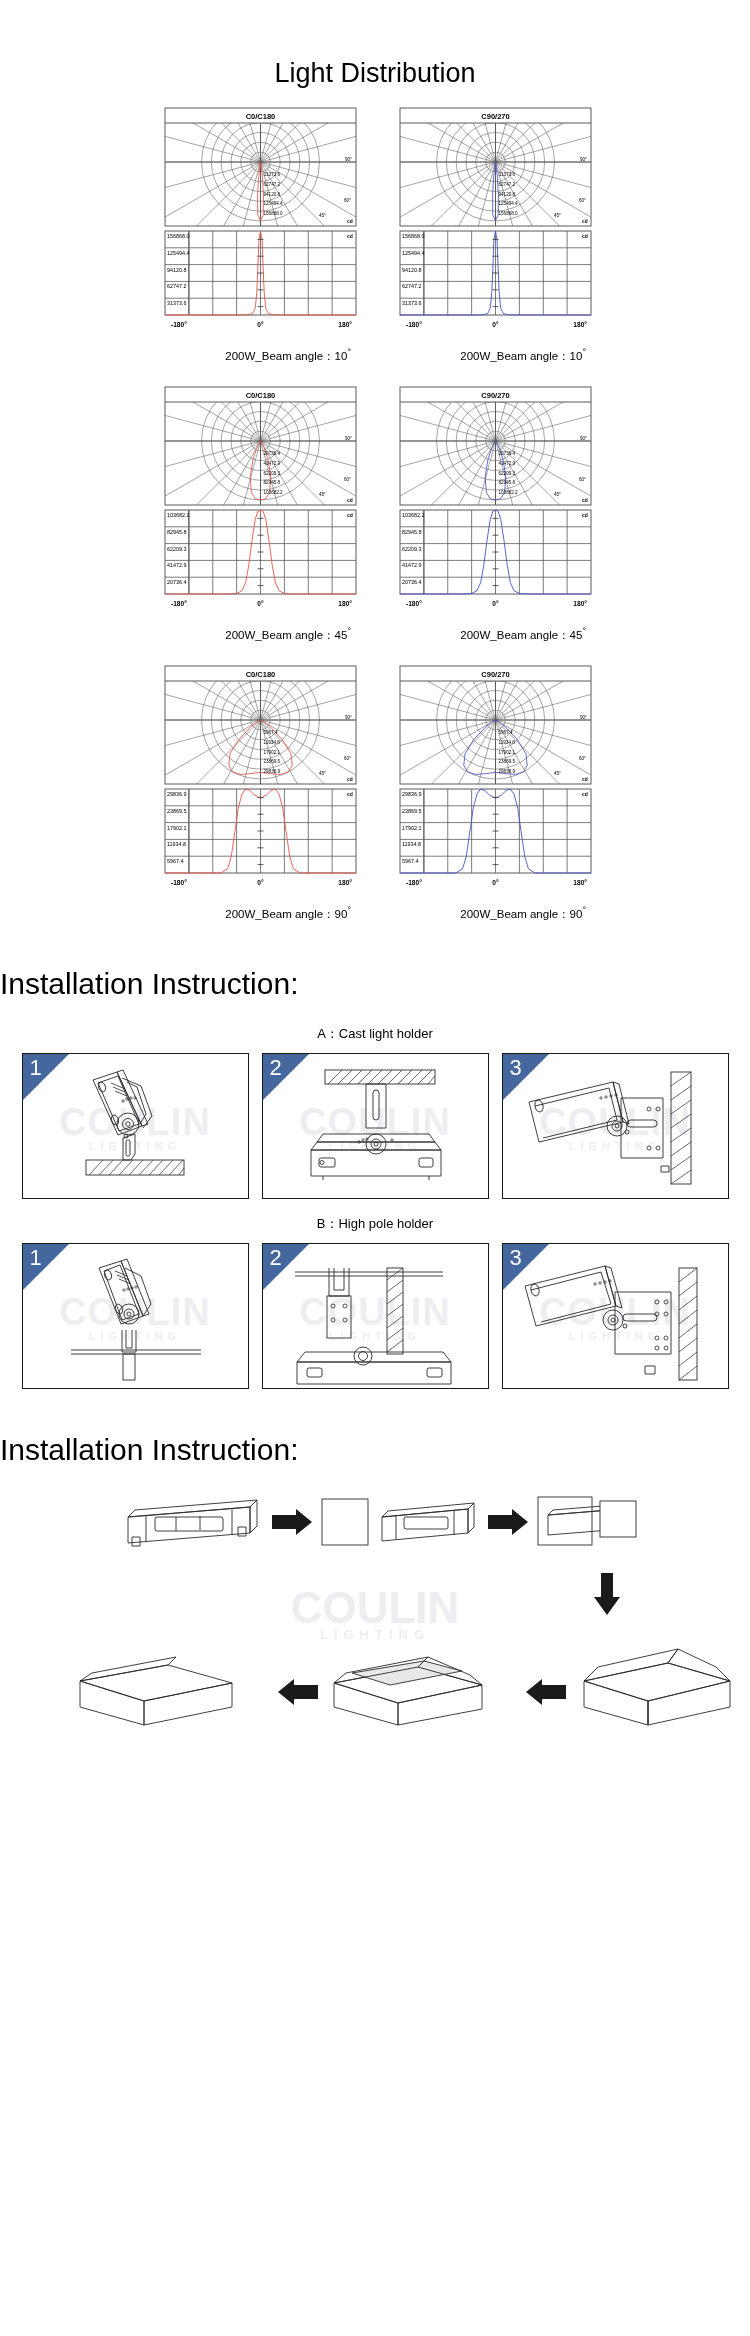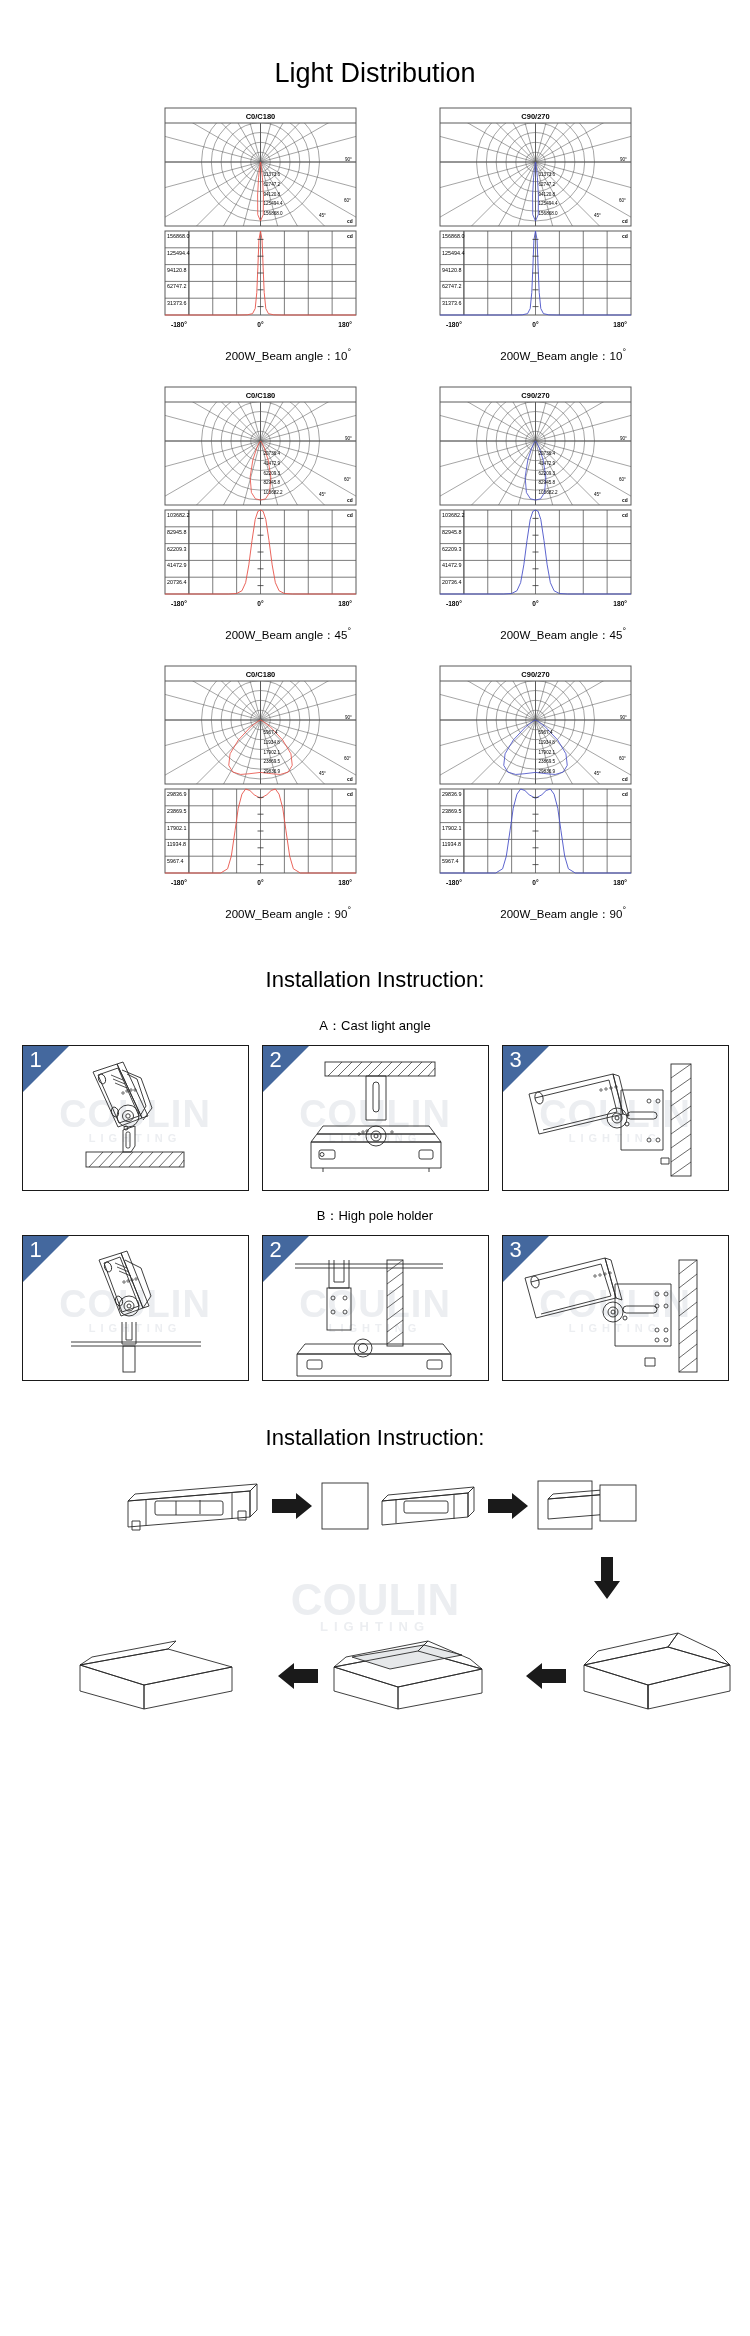--- a/index.html
+++ b/index.html
@@ -17,39 +17,39 @@
   .page-title{
     text-align:center;
     font-size:27px;
     font-weight:400;
     letter-spacing:0px;
     padding-top:22px;
     font-family:"Liberation Sans", sans-serif;
     margin-top:36px;
   }
   .section-title{
-    text-align:center;
-    font-size:22px;
+    text-align:left;
+    font-size:30px;
     font-weight:400;
   }
   .sub-title{
     text-align:center;
     font-size:13px;
     font-weight:400;
   }
 
   
   .chart-rows{ margin-top:18px; }
   .chart-row{
     display:flex;
     justify-content:center;
     gap:48px;
     margin-bottom:22px;
   }
-  .chart-block{ width:187px;margin-left:40px; }
+  .chart-block{ width:187px; }
 
   .polar-wrap, .cart-wrap { width:193px; }
   .polar-wrap svg, .cart-wrap svg { display:block; }
 
   .chart-caption{
     text-align:right;
     font-size:11.5px;
     margin-top:4px;
     white-space:nowrap;
   }
@@ -675,21 +675,21 @@
             <text x="188" y="100" text-anchor="end" font-size="6.6" font-weight="bold" fill="#000" font-family="&quot;Liberation Sans&quot;, sans-serif">180°</text>
           </svg>
         </div>
       <div class="chart-caption"><span>200W_Beam angle：90</span><span class="deg">°</span></div>
     </div>
   </div>
 </div>
 
 <div class="install-section">
   <div class="section-title" style="margin-top:46px;">Installation Instruction:</div>
-  <div class="sub-title" style="margin-top:24px;">A：Cast light angle</div>
+  <div class="sub-title" style="margin-top:24px;">A：Cast light holder</div>
 
   <div class="panel-row">
     <div class="panel">
       <div class="corner"></div>
       <div class="corner-num">1</div>
       <div class="watermark"><span>COULIN</span><small>LIGHTING</small></div>
       <svg width="227" height="146" viewBox="0 0 227 146">
         <g stroke="#2a2a2a" fill="none" stroke-width="0.9">
 
           <rect x="63" y="106" width="98" height="15"></rect>

